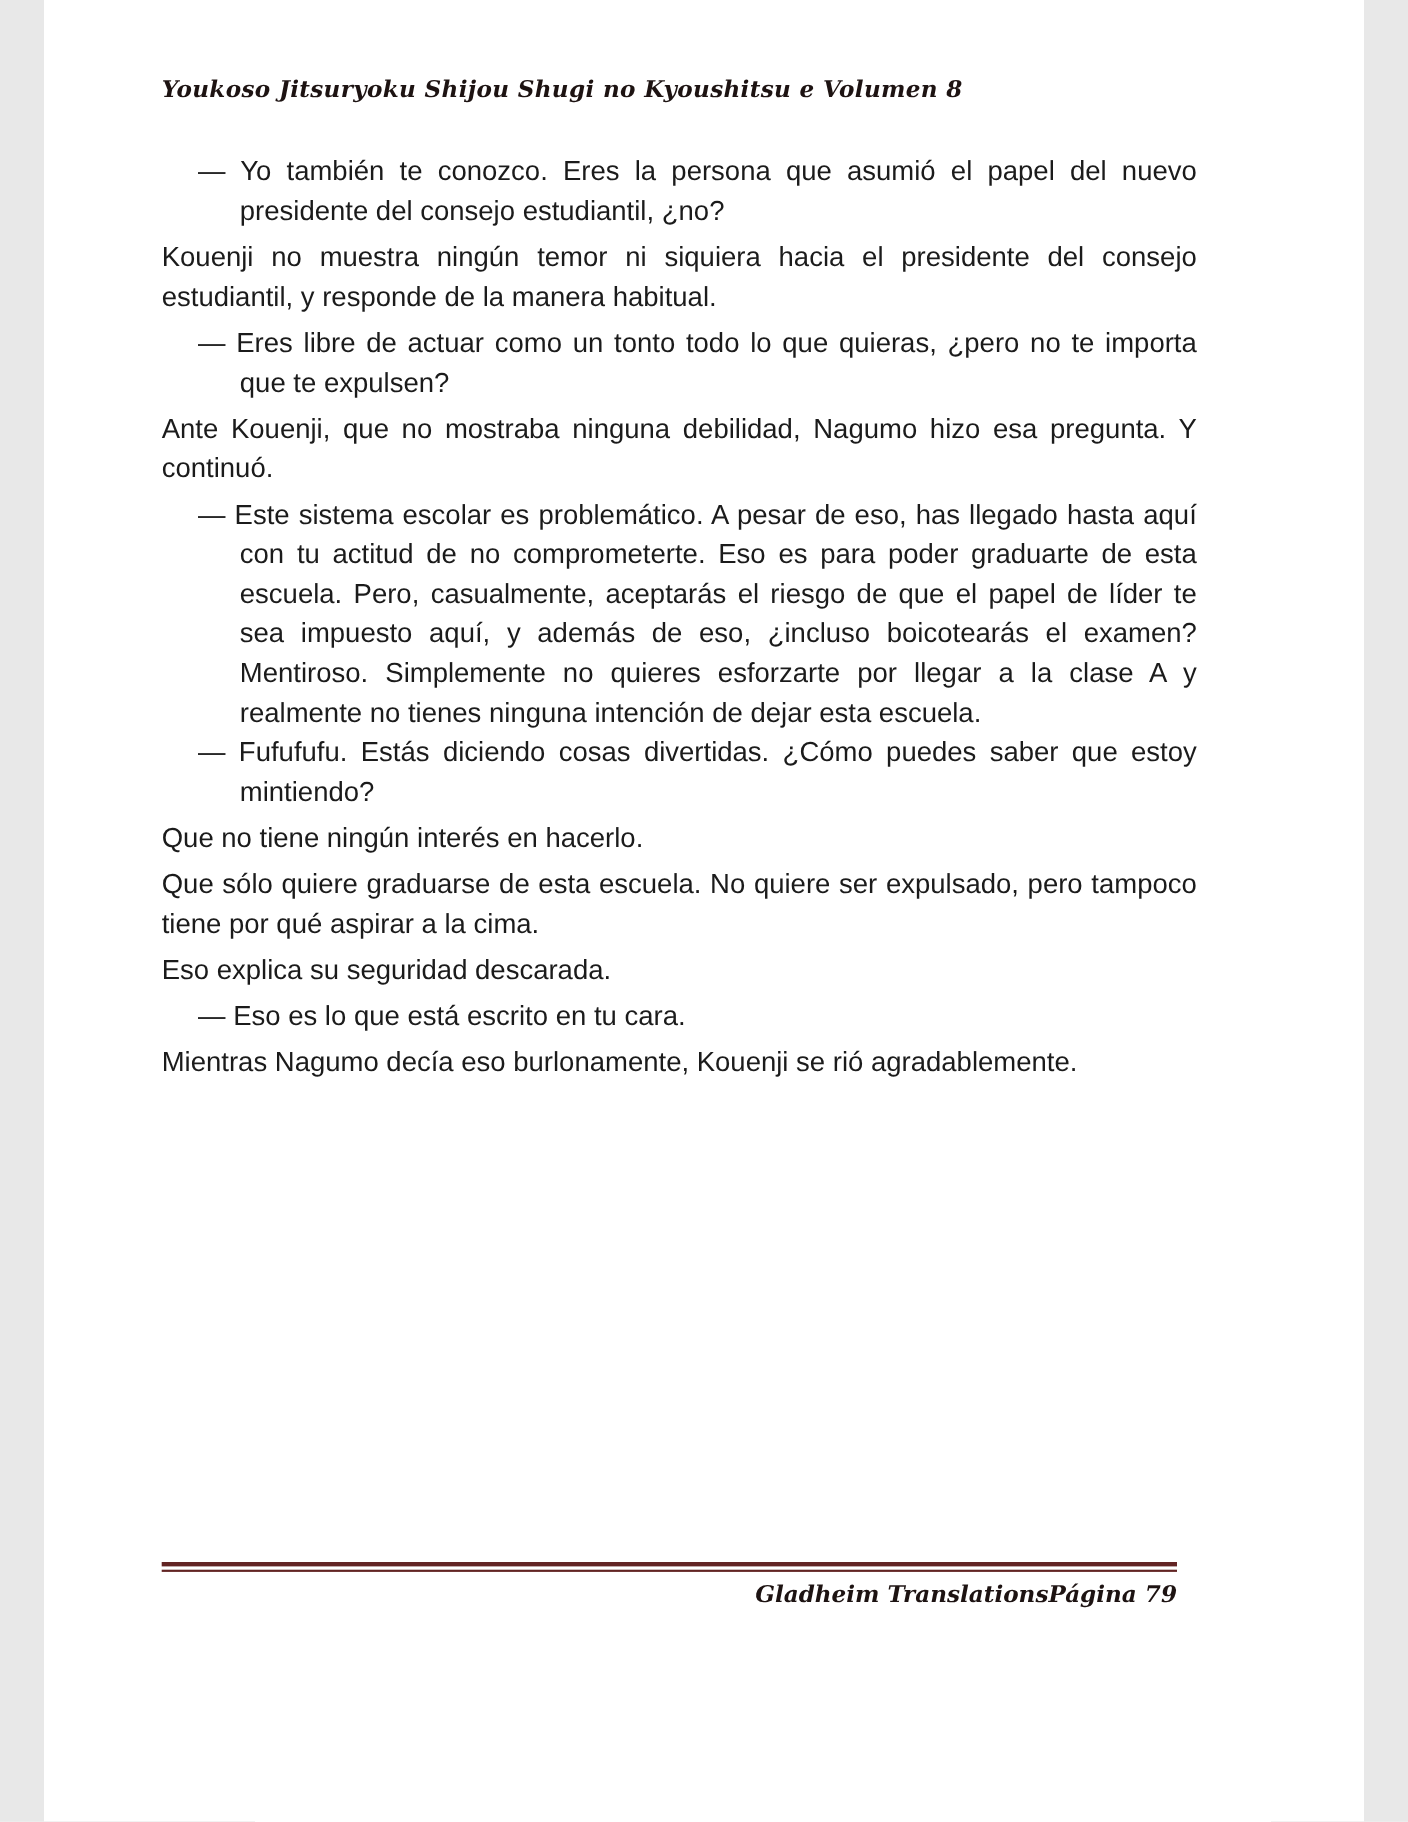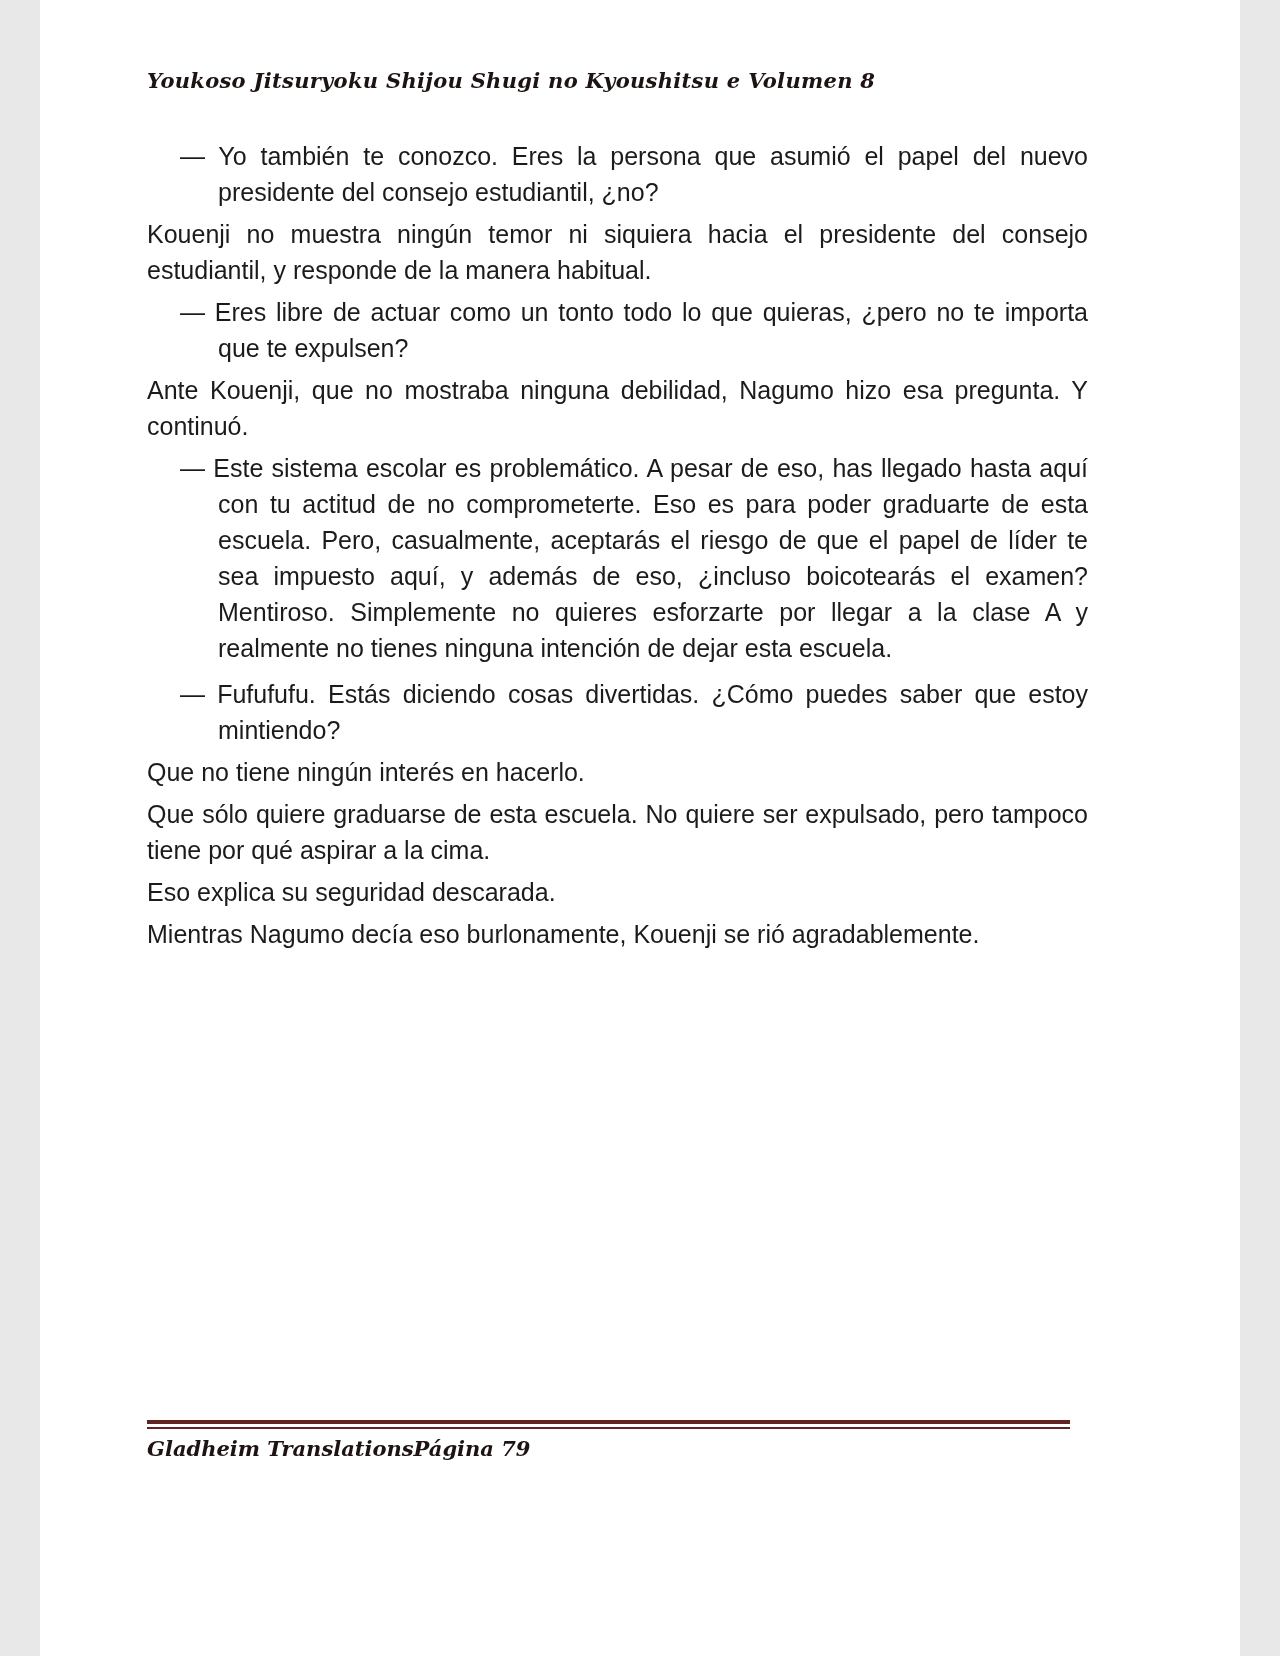--- a/index.html
+++ b/index.html
@@ -36,36 +36,36 @@
     font-size: 25px;
     line-height: 1.44;
     text-align: justify;
   }
   .para { margin-top: 6px; }
   .page-body .para:first-child { margin-top: 0; }
   .para.dialogue {
     padding-left: 71px;
     text-indent: -38px;
   }
-  .para.tight { margin-top: 10px; }
+  .para.tight { margin-top: 0; }
   .page-footer {
     position: absolute;
     left: 107px;
     right: 170px;
     top: 1420px;
   }
   .footer-rule {
     height: 9px;
     border-top: 4px solid #622423;
     border-bottom: 2px solid #622423;
   }
   .footer-row {
     margin-top: 7px;
     display: flex;
-    justify-content: flex-start;
+    justify-content: flex-end;
     align-items: baseline;
     font-family: "DejaVu Serif", serif;
     font-style: italic;
     font-weight: bold;
     font-size: 21px;
     color: #1d1312;
   }
 </style>
 </head>
 <body>
@@ -79,20 +79,21 @@
   <main class="page-body">
     <p class="para dialogue">— Yo también te conozco. Eres la persona que asumió el papel del nuevo presidente del consejo estudiantil, ¿no?</p>
     <p class="para narration">Kouenji no muestra ningún temor ni siquiera hacia el presidente del consejo estudiantil, y responde de la manera habitual.</p>
     <p class="para dialogue">— Eres libre de actuar como un tonto todo lo que quieras, ¿pero no te importa que te expulsen?</p>
     <p class="para narration">Ante Kouenji, que no mostraba ninguna debilidad, Nagumo hizo esa pregunta. Y continuó.</p>
     <p class="para dialogue">— Este sistema escolar es problemático. A pesar de eso, has llegado hasta aquí con tu actitud de no comprometerte. Eso es para poder graduarte de esta escuela. Pero, casualmente, aceptarás el riesgo de que el papel de líder te sea impuesto aquí, y además de eso, ¿incluso boicotearás el examen? Mentiroso. Simplemente no quieres esforzarte por llegar a la clase A y realmente no tienes ninguna intención de dejar esta escuela.</p>
     <p class="para dialogue tight">— Fufufufu. Estás diciendo cosas divertidas. ¿Cómo puedes saber que estoy mintiendo?</p>
     <p class="para narration">Que no tiene ningún interés en hacerlo.</p>
     <p class="para narration">Que sólo quiere graduarse de esta escuela. No quiere ser expulsado, pero tampoco tiene por qué aspirar a la cima.</p>
     <p class="para narration">Eso explica su seguridad descarada.</p>
+    <p class="para dialogue">— Eso es lo que está escrito en tu cara.</p>
     <p class="para narration">Mientras Nagumo decía eso burlonamente, Kouenji se rió agradablemente.</p>
   </main>
 
   <footer class="page-footer">
     <div class="footer-rule"></div>
     <div class="footer-row">
       <span>Gladheim Translations</span>
       <span>Página 79</span>
     </div>
   </footer>

